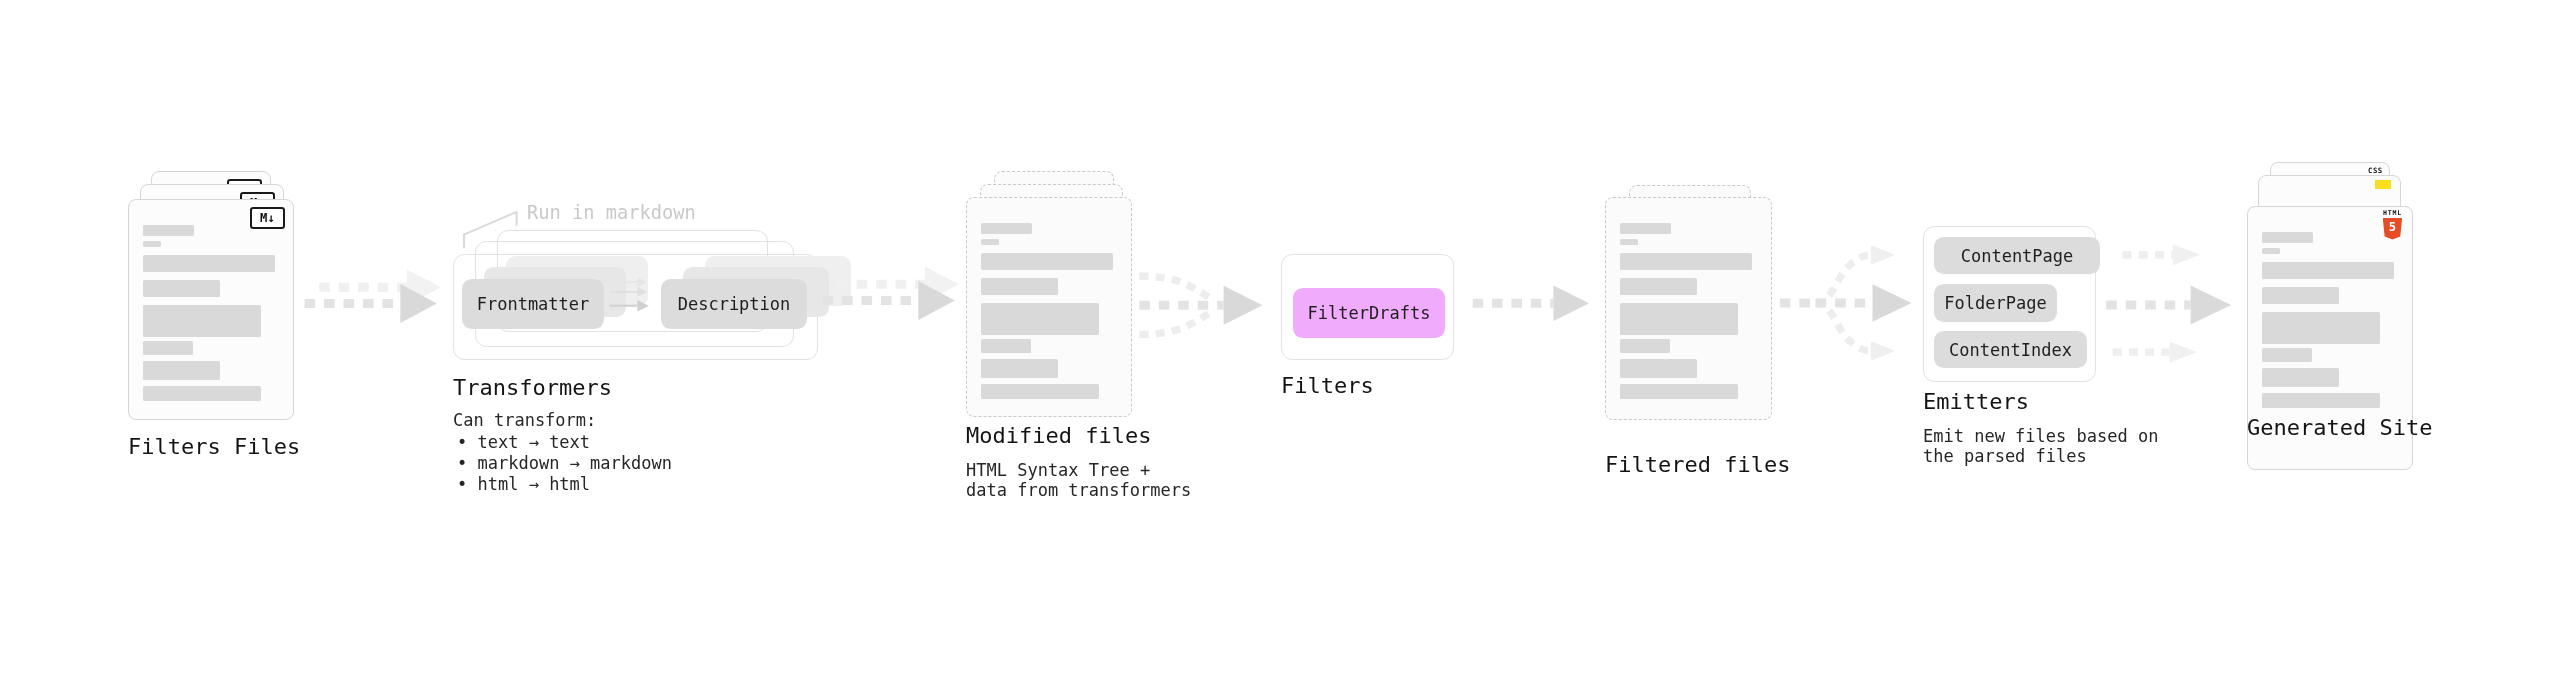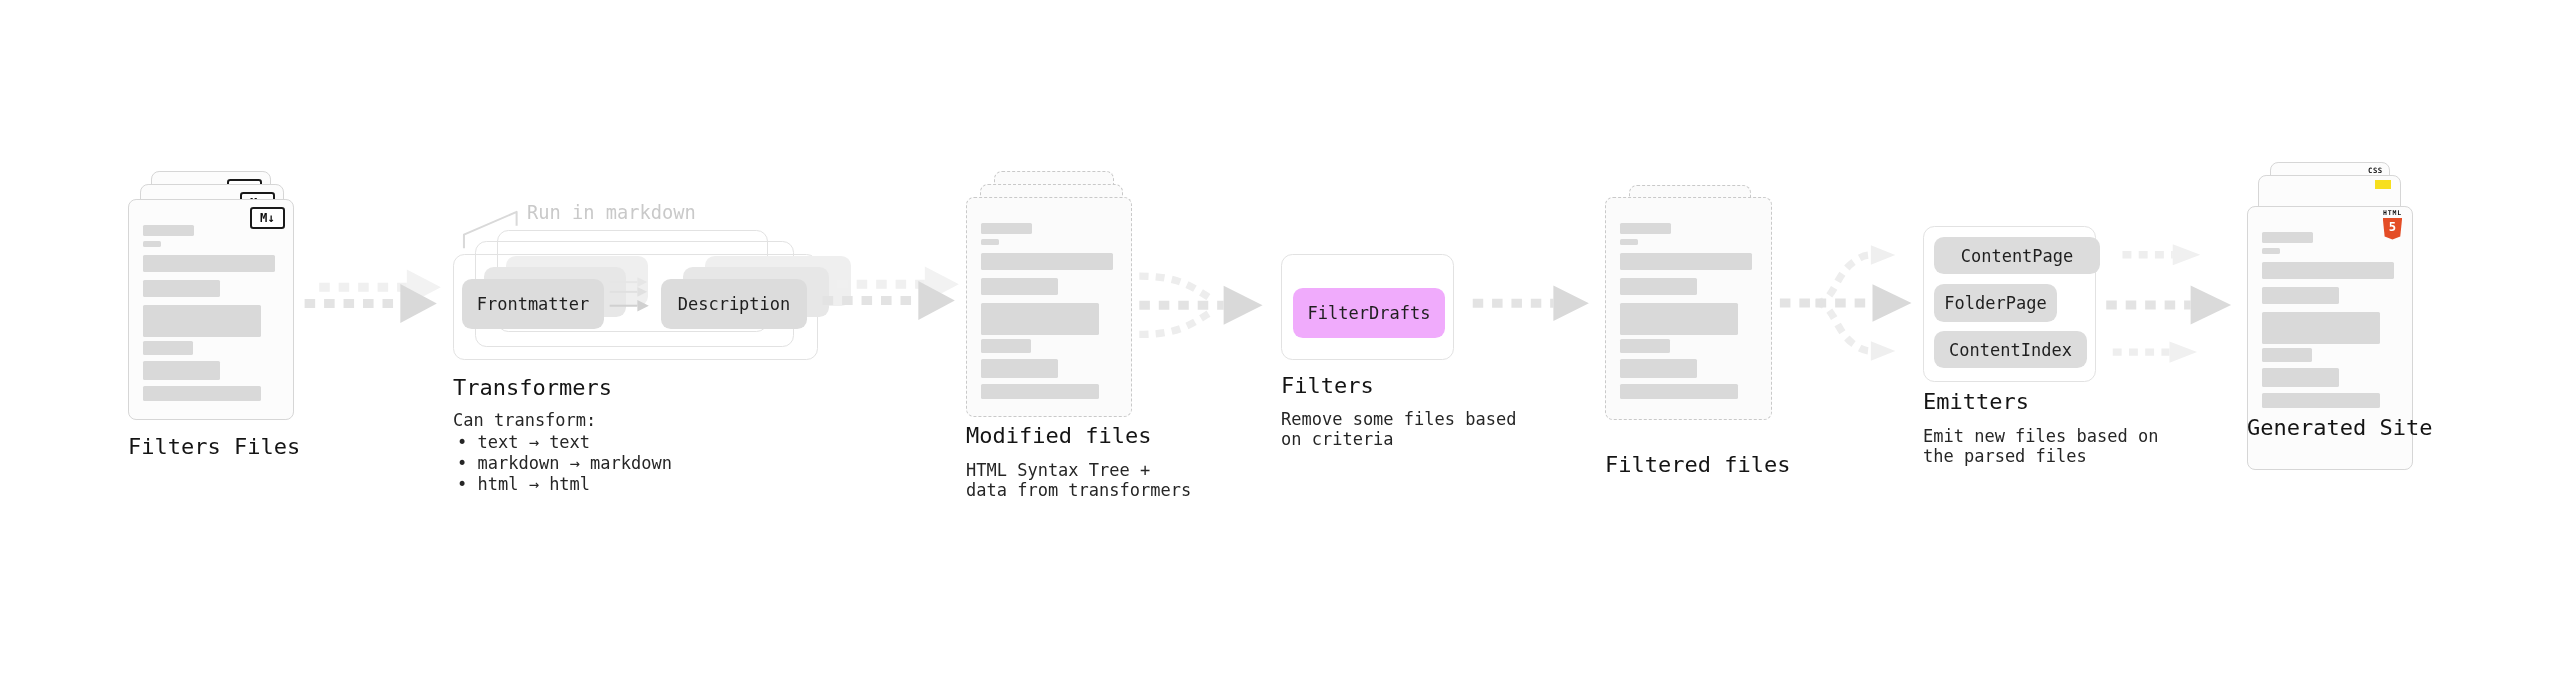--- a/index.html
+++ b/index.html
@@ -125,22 +125,20 @@
   <svg style="left:1136px;top:268px" width="138" height="77" viewBox="0 0 170 95">
     <path d="M4,10 C55,10 70,24 96,40" fill="none" stroke="#ededed" stroke-width="9" stroke-dasharray="11 9"></path>
     <path d="M4,82 C55,82 70,68 96,52" fill="none" stroke="#ededed" stroke-width="9" stroke-dasharray="11 9"></path>
     <line x1="4" y1="46" x2="108" y2="46" stroke="#e3e3e3" stroke-width="11" stroke-dasharray="13 11"></line>
     <polygon points="108,22 108,70 156,46" fill="#d9d9d9"></polygon>
   </svg>
 
   <div class="cont" style="left:1281px;top:254px;width:173px;height:106px"></div>
   <div class="pill dark" style="left:1293px;top:280px;width:152px;height:50px">FilterDrafts</div>
   <div class="t" style="left:1281px;top:373px">Filters</div>
-  <div class="s" style="left:1281px;top:409px">Remove some files based
-on criteria</div>
 
   <svg style="left:1469px;top:279px" width="122" height="50" viewBox="0 0 150 62">
     <line x1="4" y1="30" x2="104" y2="30" stroke="#e3e3e3" stroke-width="11" stroke-dasharray="13 11"></line>
     <polygon points="104,8 104,52 148,30" fill="#d9d9d9"></polygon>
   </svg>
 
   <div class="dcard" style="left:1629px;top:185px;width:122px;height:221px"></div>
   <div class="dcard" style="left:1605px;top:197px;width:167px;height:223px">
       <div class="bar" style="left: 14px; top: 25px; width: 51px; height: 11.4px;"></div>
       <div class="bar" style="left: 14px; top: 41px; width: 18px; height: 5.7px;"></div>

